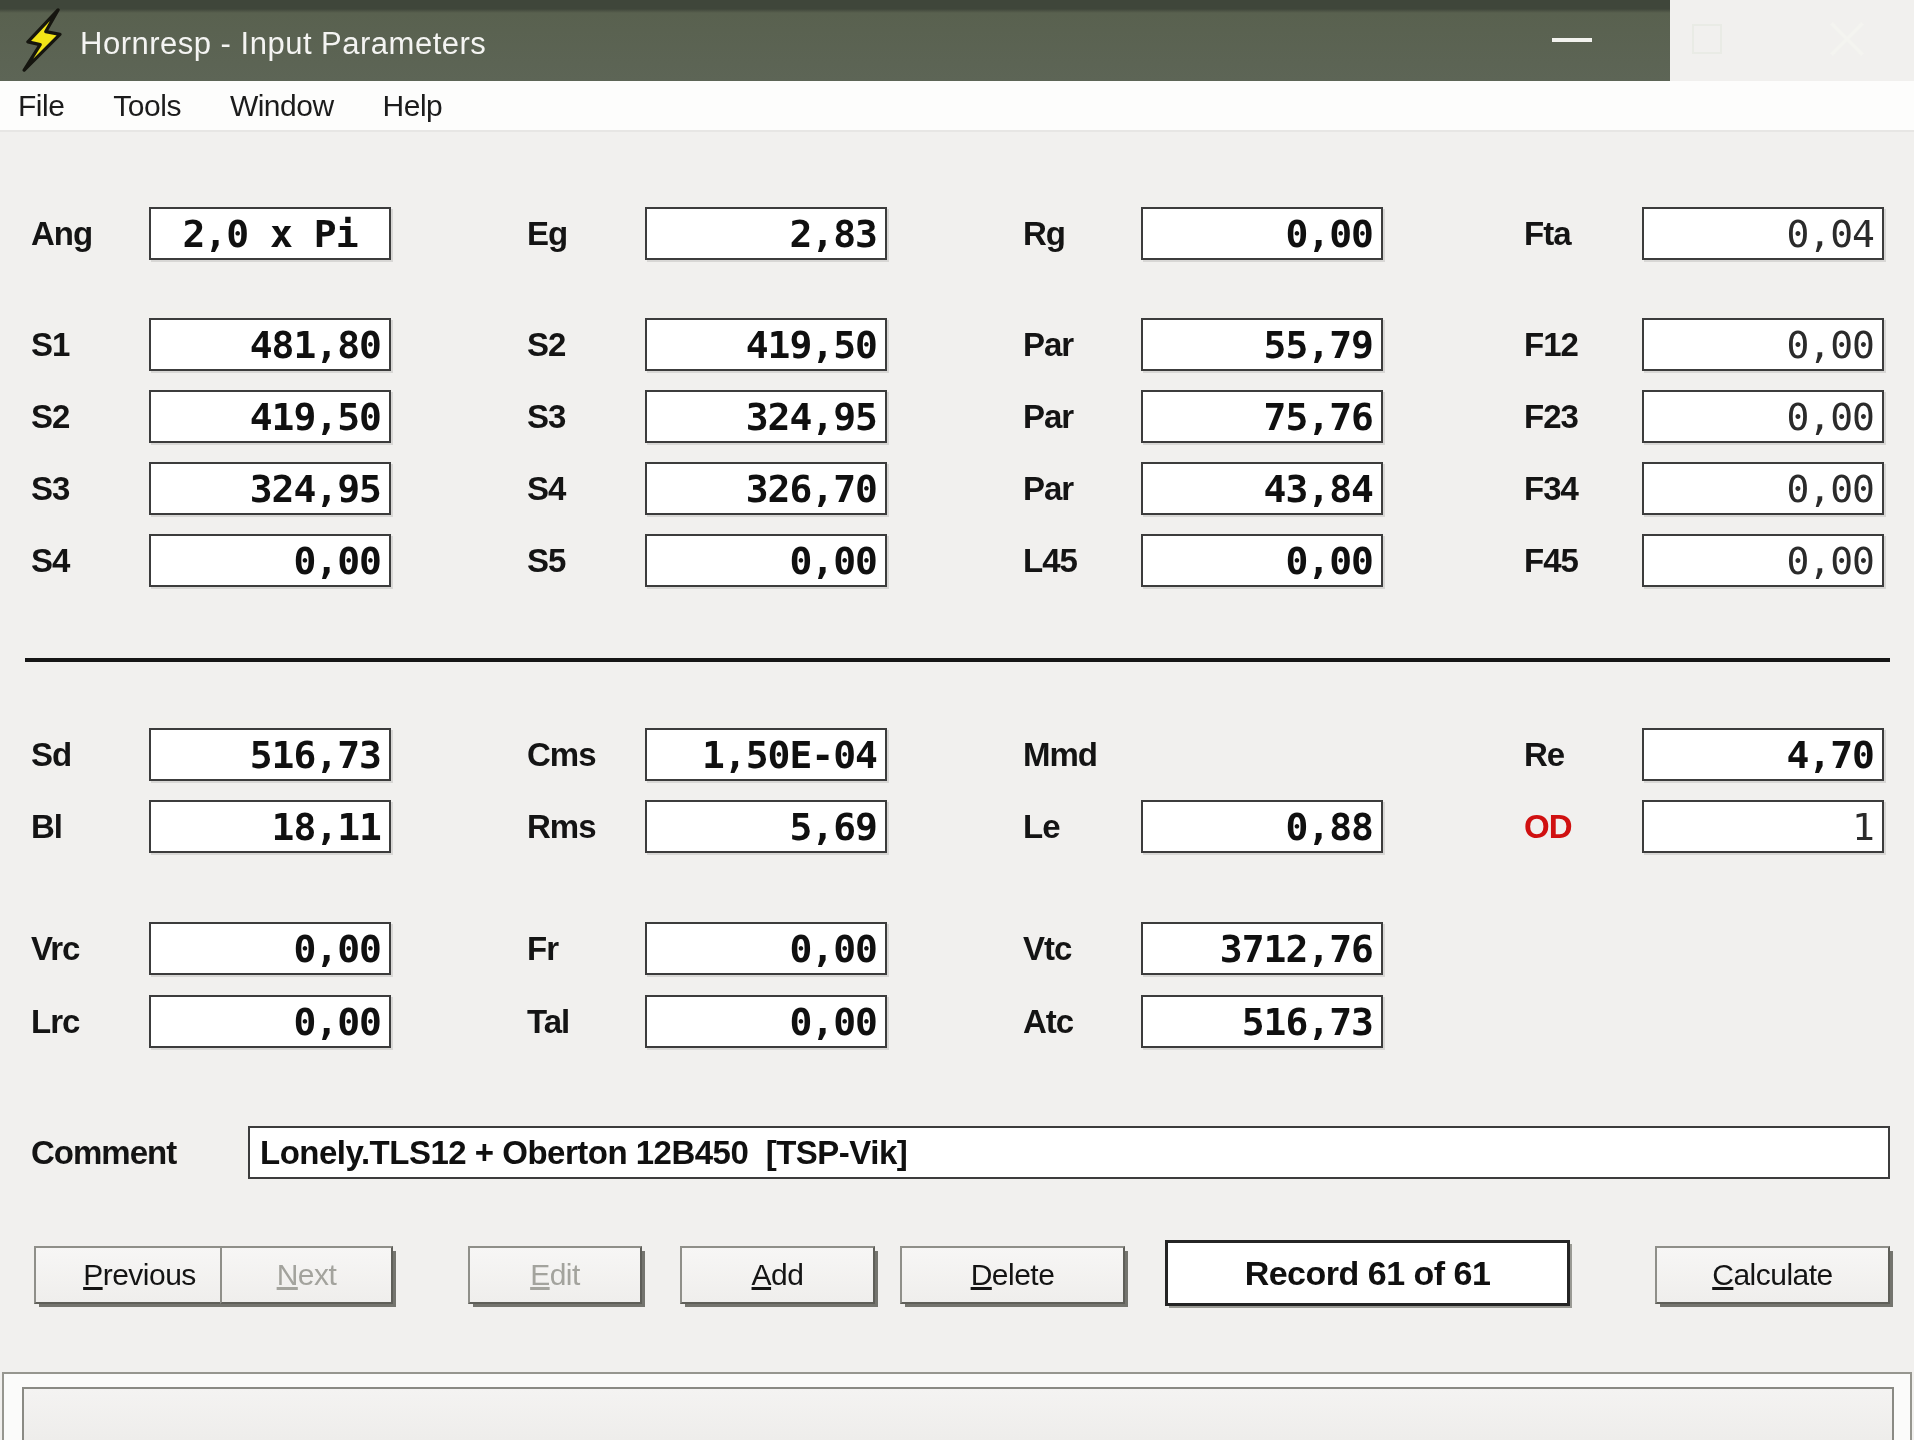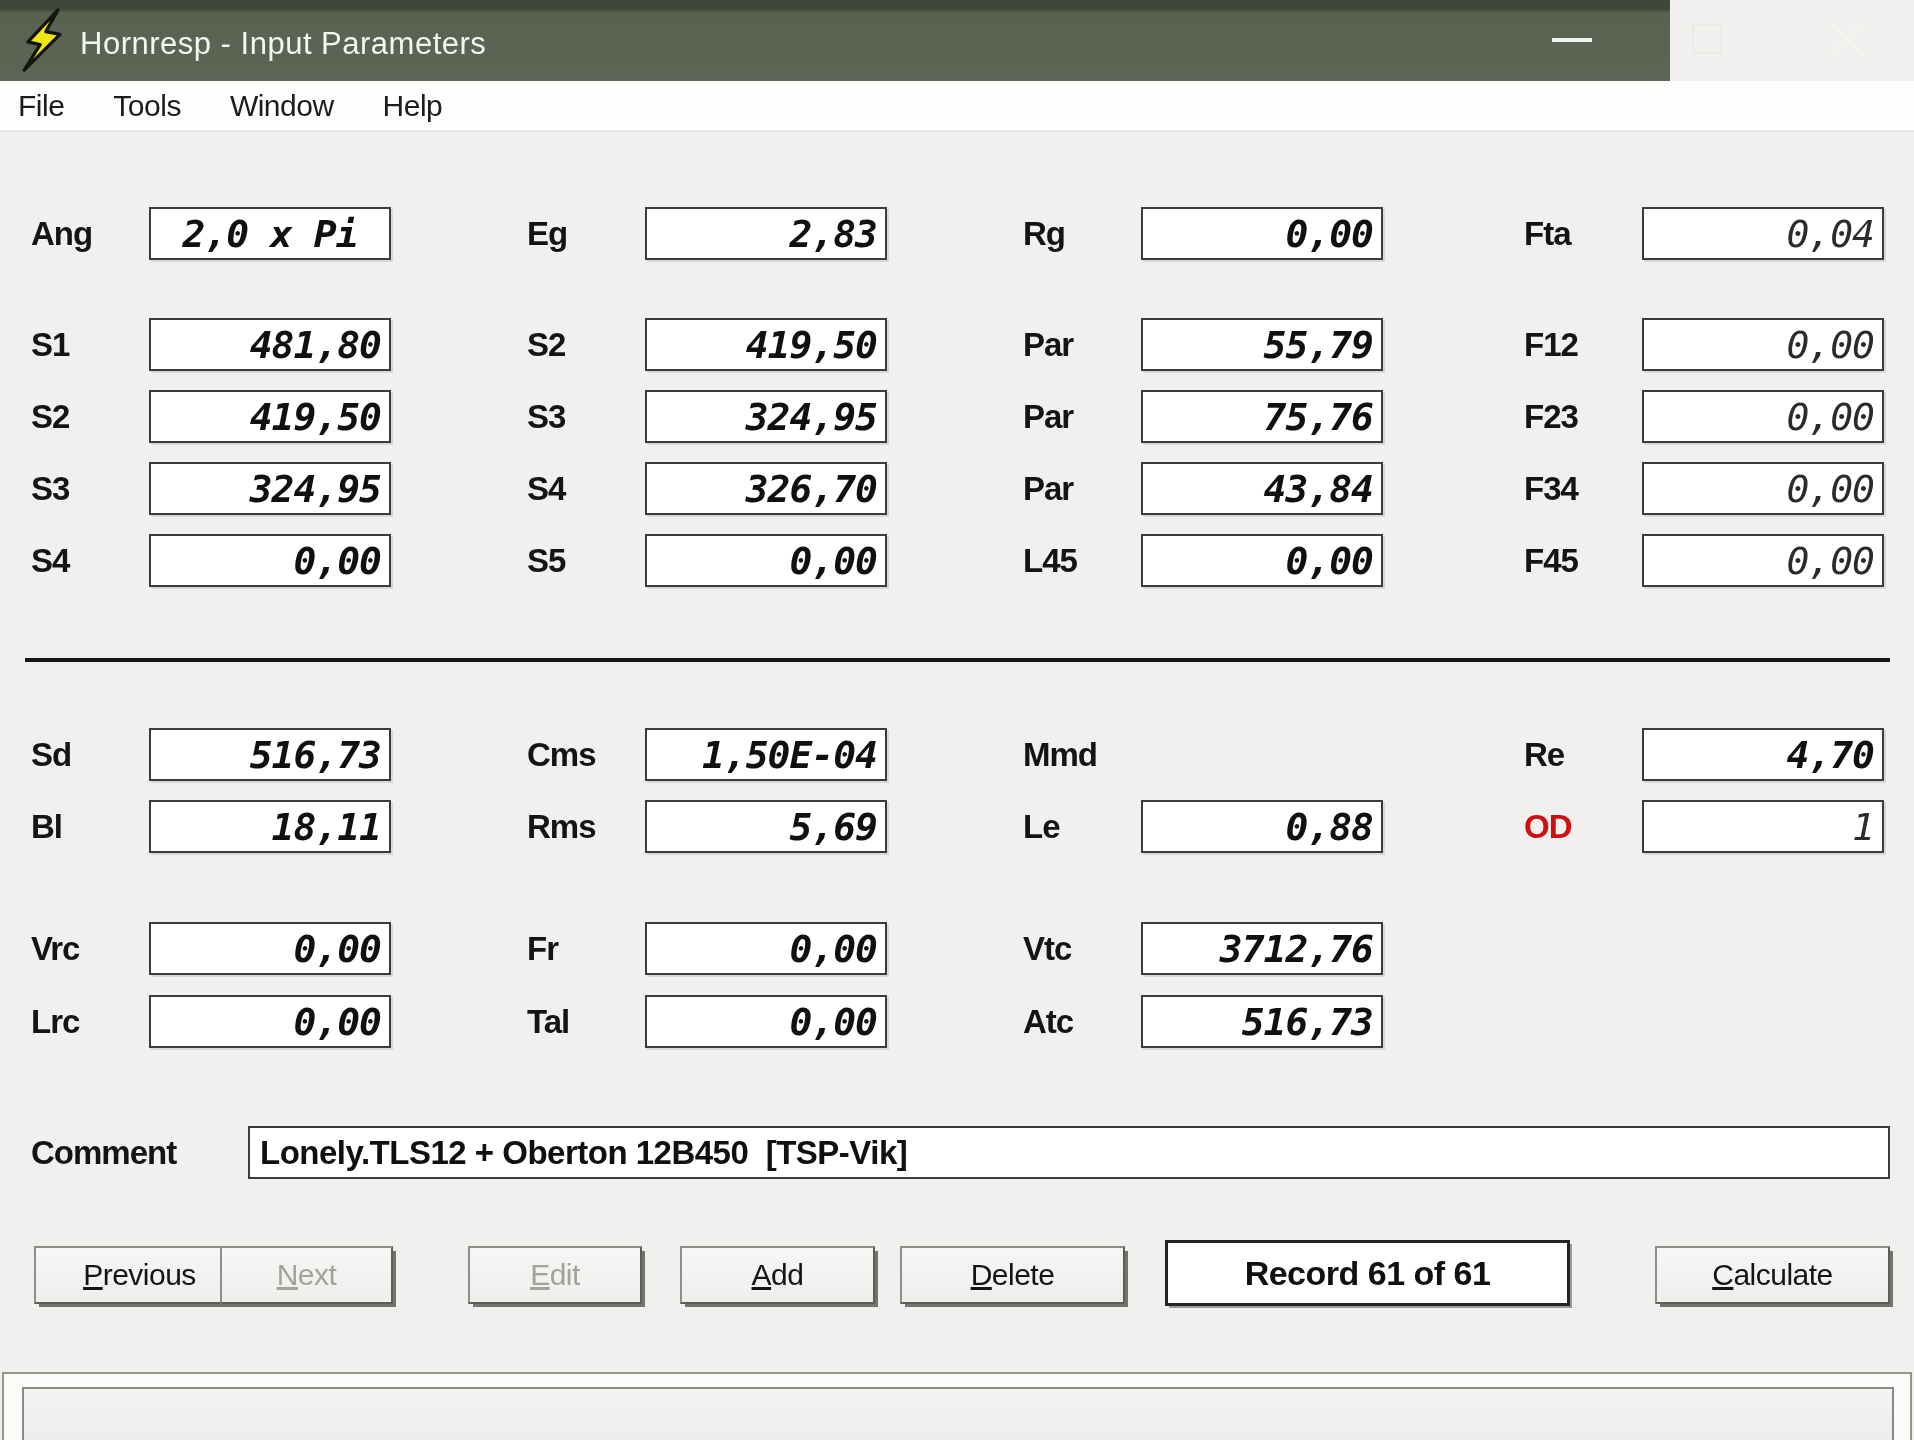--- a/index.html
+++ b/index.html
@@ -46,21 +46,21 @@
   .field { position:absolute; display:flex; height:53px; }
   .flabel {
     width:118px; line-height:53px; font-size:33px; font-weight:bold;
     color:#141414; letter-spacing:-1px;
   }
   .flabel.red { color:#d01010; }
   .fbox {
     width:242px; height:53px; background:#ffffff;
     border:2px solid #3c3c3c; box-shadow:2px 2px 0 rgba(0,0,0,0.10);
     display:flex; align-items:center; justify-content:flex-end;
-    padding:0 8px; overflow:hidden;font-style:italic;
+    padding:0 8px; overflow:hidden;
   }
   .fval {
     font-family:"DejaVu Sans Mono", monospace; font-weight:bold;
     font-size:38px; color:#101010; white-space:pre; letter-spacing:-1px;
   }
   .fbox.center { justify-content:center; }
   .fbox.light .fval { font-weight:400; color:#2b2b2b;margin-left:16px; }
 
   .c1{left:31px}  .c2{left:527px}  .c3{left:1023px}  .c4{left:1524px}
   .r1{top:207px} .r2{top:318px} .r3{top:390px} .r4{top:462px} .r5{top:534px}

